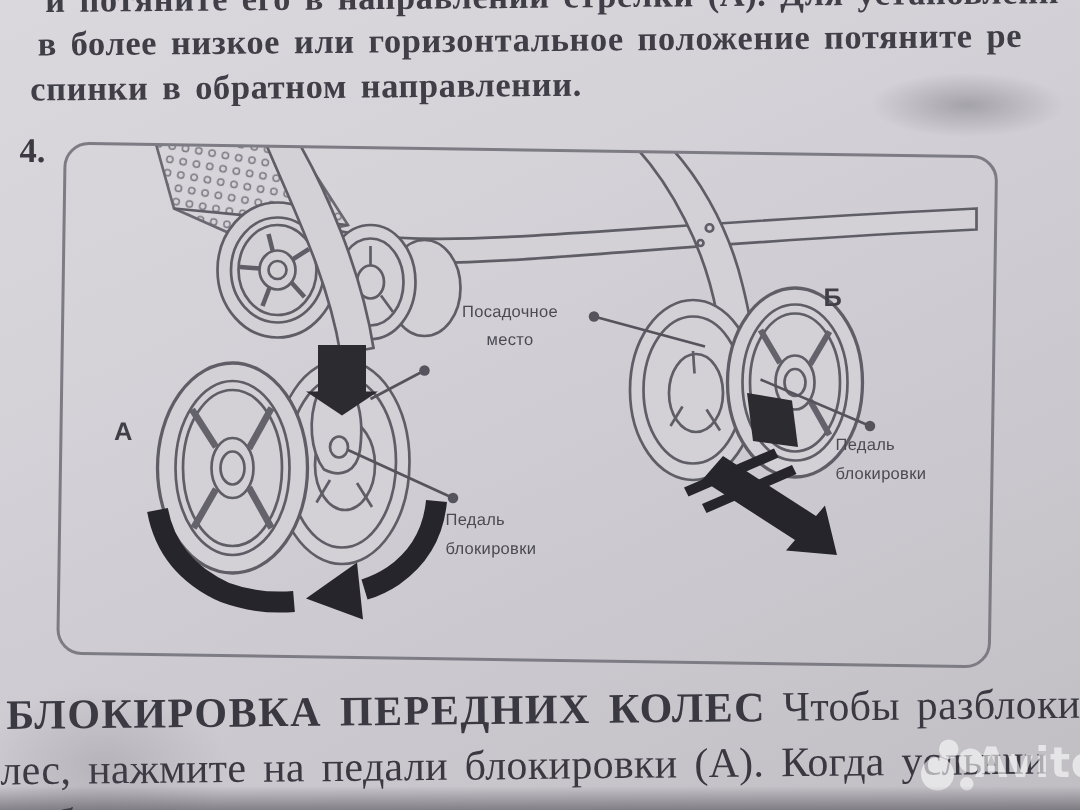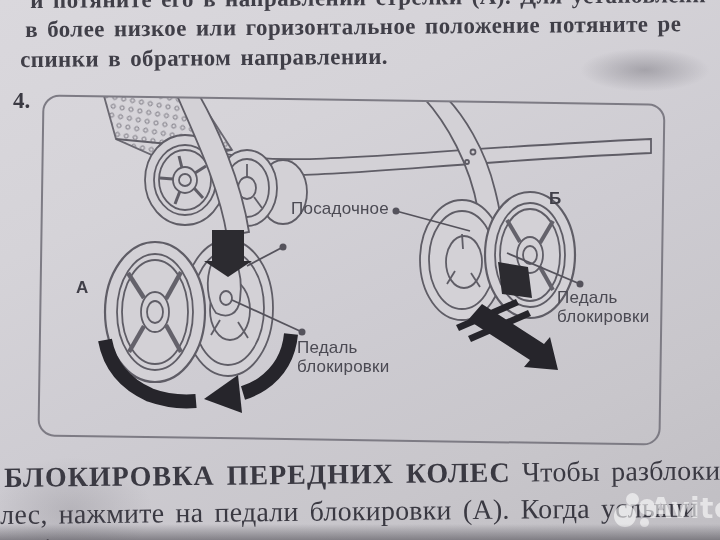--- a/index.html
+++ b/index.html
@@ -5,21 +5,21 @@
   html,body{margin:0;padding:0;}
   body{width:720px;height:540px;overflow:hidden;font-family:"Liberation Sans",sans-serif;}
   #photo{position:relative;width:720px;height:540px;overflow:hidden;
     background:linear-gradient(155deg,#dad8dd 0%,#d5d3d8 30%,#cecCD2 55%,#c8c6cb 78%,#c0bec3 100%);
     background-color:#cfcdd2;}
   .abs{position:absolute;}
   .serif{font-family:"Liberation Serif",serif;color:#403f48;}
   .toppara{white-space:nowrap;font-weight:bold;font-size:23px;letter-spacing:.4px;word-spacing:3px;z-index:2;}
   .botline{white-space:nowrap;font-size:28px;letter-spacing:.2px;word-spacing:4px;color:#3a3942;z-index:2;}
   .bothead{font-weight:bold;letter-spacing:1px;}
-  .figlabel{color:#4b4a53;font-size:17px;line-height:19px;letter-spacing:.2px;z-index:3;}
+  .figlabel{color:#4b4a53;font-size:11px;line-height:19px;letter-spacing:.2px;z-index:3;}
   .marker{font-weight:bold;font-size:17px;color:#403f48;z-index:3;}
   #fig-number{font-family:"Liberation Serif",serif;font-weight:bold;font-size:23px;color:#3b3a43;z-index:3;}
   #art{position:absolute;left:0;top:0;width:720px;height:540px;z-index:1;pointer-events:none;}
   .shade{pointer-events:none;z-index:6;}
   #smudge{left:555px;top:40px;width:180px;height:60px;
     background:radial-gradient(closest-side,rgba(92,90,99,.38),rgba(92,90,99,0) 72%);}
   #bottomband{left:0;top:524px;width:720px;height:16px;
     background:linear-gradient(to bottom,rgba(60,58,66,0),rgba(60,58,66,.5));}
   #cornervig{left:-40px;top:440px;width:220px;height:140px;
     background:radial-gradient(closest-side,rgba(80,78,86,.18),rgba(80,78,86,0) 75%);}
@@ -170,20 +170,21 @@
     </g>
 
     <rect x="41" y="100" width="621" height="340" rx="16" fill="none" stroke="#7d7b84" stroke-width="2" transform="rotate(0.85 350 267)"></rect>
   </svg>
 
   <div class="abs marker" style="left:76px;top:278px;">А</div>
   <div class="abs marker" style="left:549px;top:189px;">Б</div>
 
   <div class="abs figlabel" style="left:278px;top:199px;width:124px;text-align:center;">
     <div>Посадочное</div>
+    <div>место</div>
   </div>
 
   <div class="abs figlabel" style="left:297px;top:338px;">
     <div>Педаль</div>
     <div>блокировки</div>
   </div>
 
   <div class="abs figlabel" style="left:557px;top:288px;">
     <div>Педаль</div>
     <div>блокировки</div>

